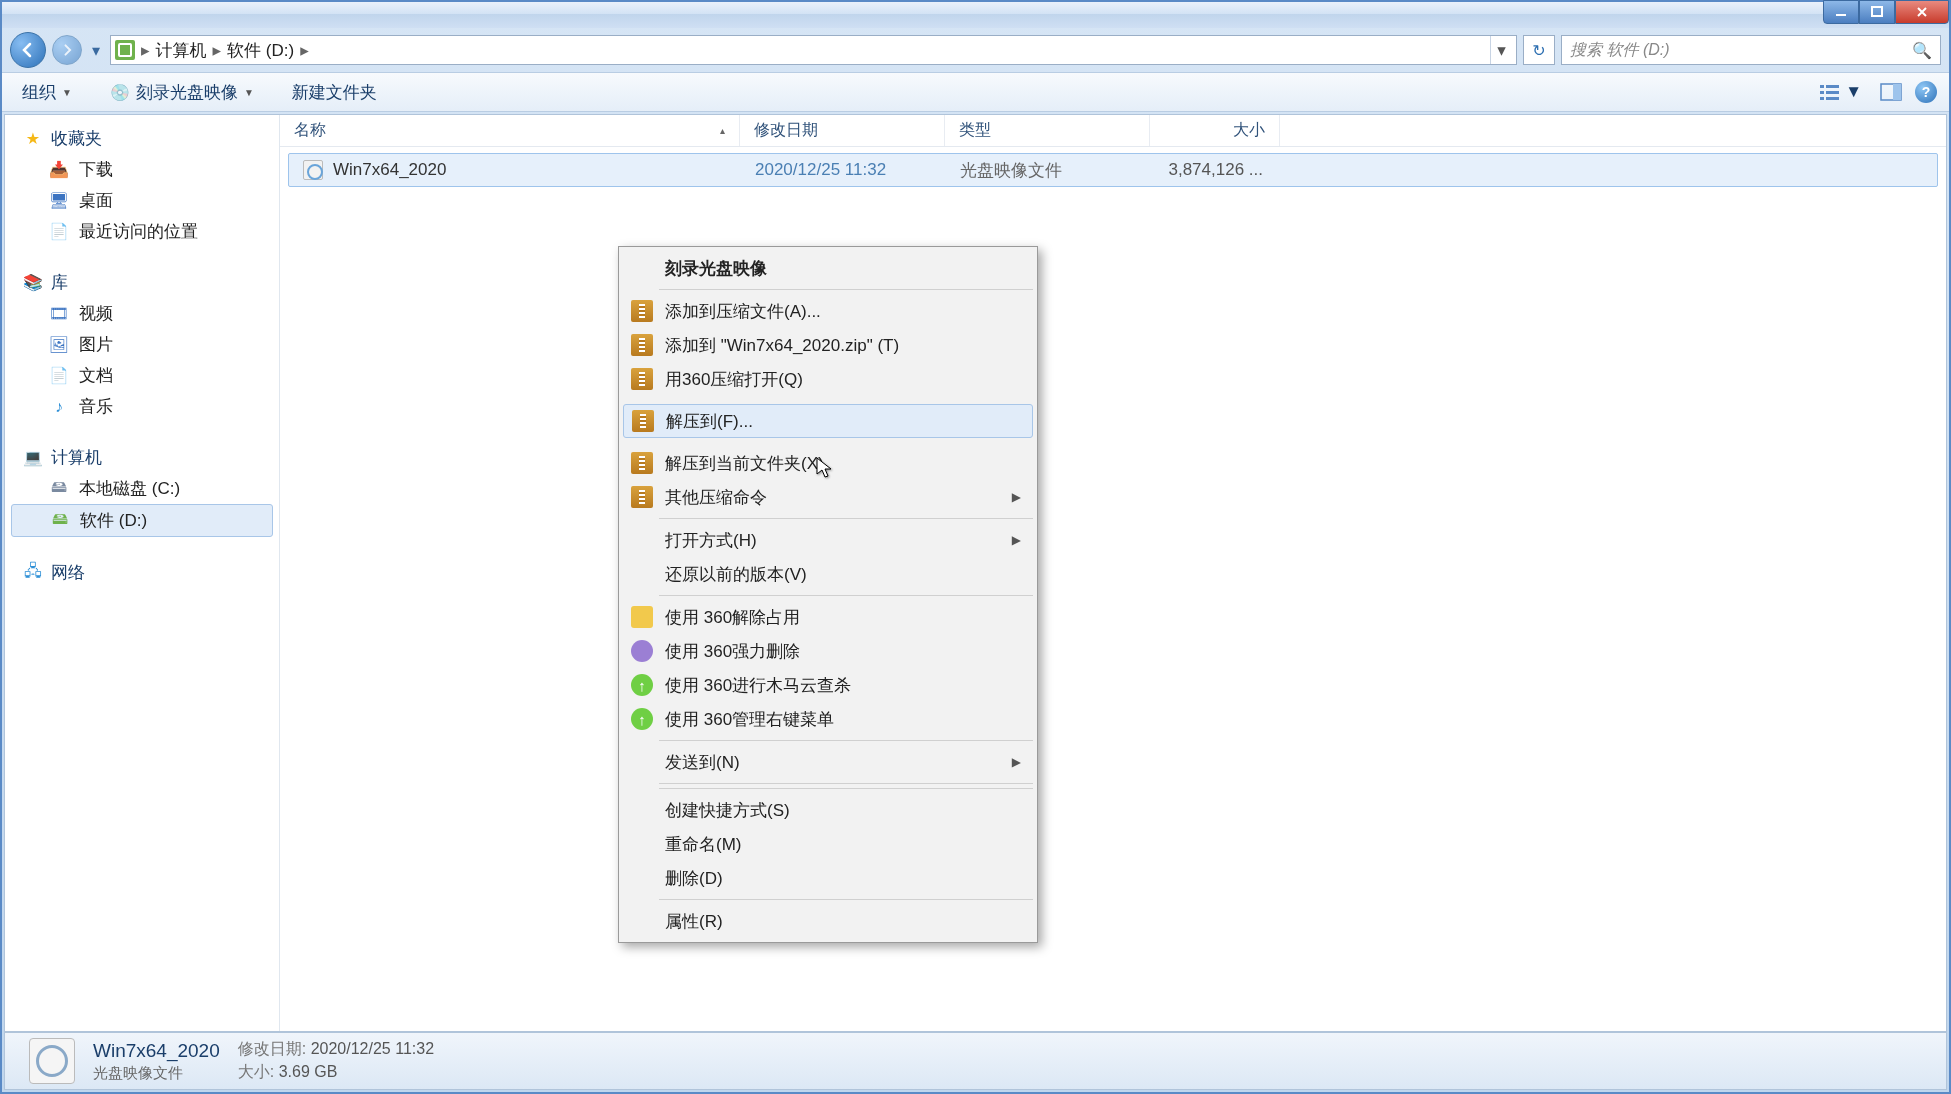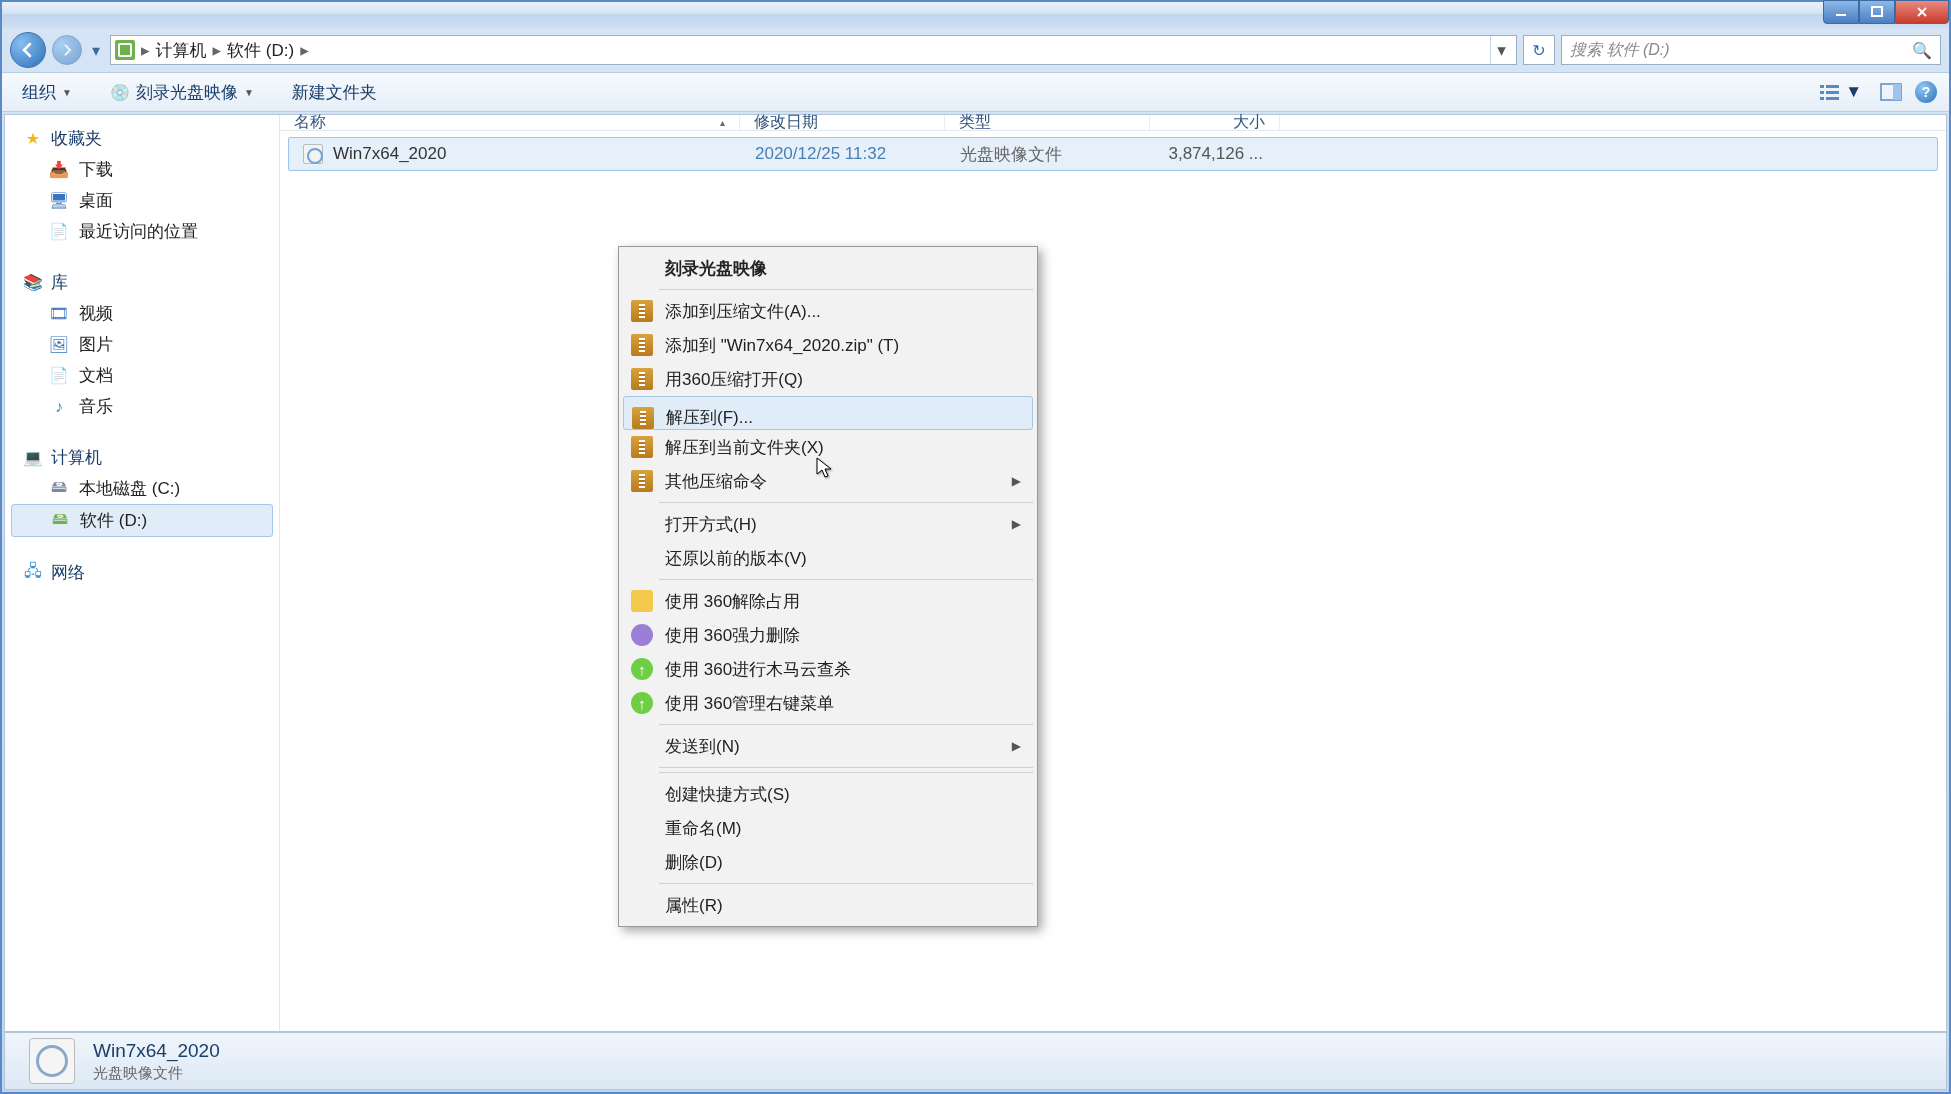--- a/index.html
+++ b/index.html
@@ -53,42 +53,42 @@
 .ico-vid{color:#3c74c2;}
 .ico-pic{color:#3c74c2;}
 .ico-doc{color:#6a95c6;}
 .ico-mus{color:#2d8fd6;}
 .ico-comp{color:#5a7aa8;}
 .ico-hd{color:#7a8aa0;}
 .ico-hd2{color:#6fb24c;}
 .ico-net{color:#2d8fd6;}
 
 .content { flex:1; position:relative; }
-.col-headers { display:flex; height:16px; border-bottom:1px solid #e4e9f0; font-size:16px;color:#30527a; align-items:center;}
+.col-headers { display:flex; height:32px; border-bottom:1px solid #e4e9f0; font-size:16px;color:#30527a; align-items:center;}
 .col-headers > div { padding:0 14px; border-right:1px solid #e8ecf2; height:100%; display:flex;align-items:center;}
 .col-name{width:460px;gap:6px;}
 .col-date{width:205px;}
 .col-type{width:205px;}
 .col-size{width:130px;justify-content:flex-end;}
 .sort-ind{font-size:10px;color:#666;margin-left:auto;}
 
 .file-row { display:flex; height:34px; align-items:center; margin:6px 8px 0 8px; background:#e6f0fb; border:1px solid #9ec4ec; border-radius:2px; font-size:17px;color:#333;}
 .file-row > div { padding:0 14px;}
 .fr-name{width:452px;display:flex;align-items:center;gap:10px;}
 .fr-date{width:205px;color:#4a7fb3;}
 .fr-type{width:205px;color:#666;}
 .fr-size{width:126px;text-align:right;color:#555;}
 .file-ico{width:20px;height:20px;background:#f2f2f2;border:1px solid #bbb;border-radius:2px;position:relative;}
 .file-ico::after{content:"";position:absolute;left:3px;top:3px;width:12px;height:12px;border:2px solid #6aa5da;border-radius:50%;}
 
 
 .ctx-menu { position:absolute; left:616px; top:244px; width:420px; background:#f2f2f2; border:1px solid #9a9a9a; box-shadow: 4px 4px 10px rgba(0,0,0,.35); font-size:17px; color:#222; padding:4px 2px;}
 .ctx-item { display:flex; align-items:center; height:34px; padding:0 14px 0 10px; gap:12px; position:relative;}
 .ctx-item.bold-top { font-weight:bold; }
-.ctx-item.hover { background:#e1ecf9; border:1px solid #a8c6e8; border-radius:3px; margin:0 2px; padding-left:8px;align-items:flex-end;}
+.ctx-item.hover { background:#e1ecf9; border:1px solid #a8c6e8; border-radius:3px; margin:8px 2px; padding-left:8px;}
 .ctx-sep { height:1px; background:#d0d0d0; margin:4px 2px 4px 38px;}
 .ctx-ico { width:22px; height:22px; display:flex;align-items:center;justify-content:center;font-size:15px;}
 .ctx-ico.zip{background:linear-gradient(#d9a23d,#b87a1f);border-radius:2px;}
 .ctx-ico.zip::after{content:"";width:6px;height:14px;background:repeating-linear-gradient(#fff 0 2px,#b87a1f 2px 4px);}
 .ctx-ico.y360{background:#f2c94c;border-radius:3px;}
 .ctx-ico.p360{background:#9b7fd4;border-radius:50%;}
 .ctx-ico.g360{background:#6fcf44;border-radius:50%;color:#fff;font-weight:bold;}
 .ctx-arrow{margin-left:auto;font-size:12px;color:#555;}
 
 
@@ -375,14 +375,18 @@
         <path d="M3 2 L3 18 L8 14 L11 21 L14 20 L11 13 L17 13 Z" fill="#fff" stroke="#000" stroke-width="1"></path>
       </svg>
   </div>
 
   <div class="details-bar">
     <div class="db-thumb"></div>
     <div class="db-col">
       <span class="db-title">Win7x64_2020</span>
       <span class="db-sub">光盘映像文件</span>
     </div>
+    <div class="db-col">
+      <span class="db-kv"><span class="k">修改日期:</span> <span>2020/12/25 11:32</span></span>
+      <span class="db-kv"><span class="k">大小:</span> <span>3.69 GB</span></span>
+    </div>
   </div>
 </div>
 
 </body></html>

